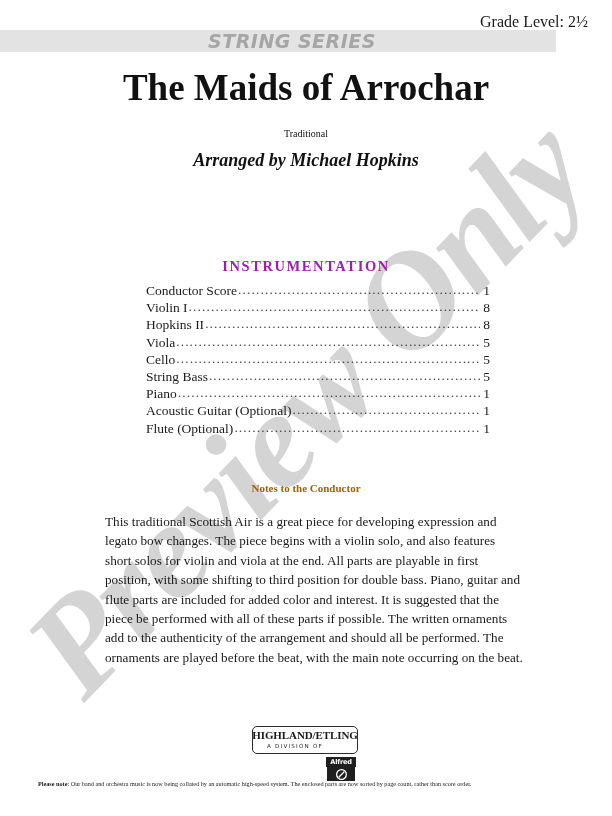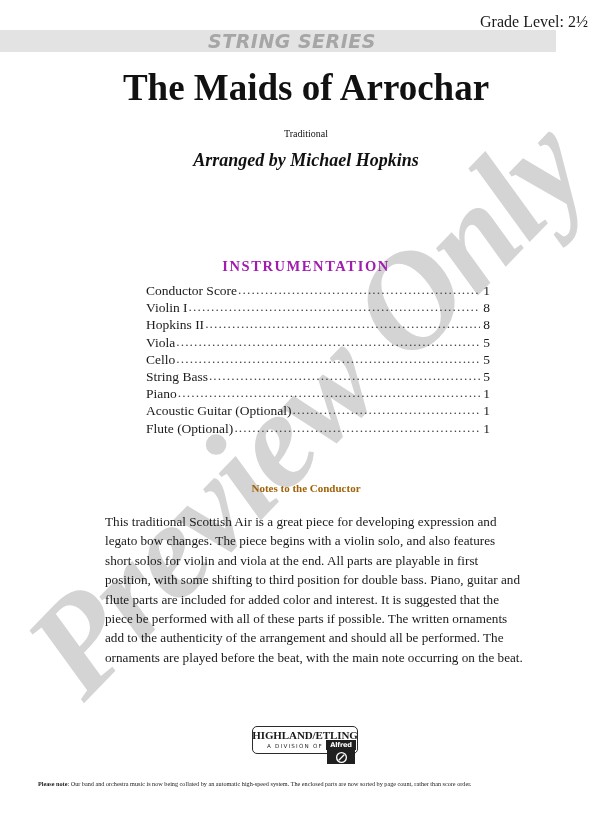--- a/index.html
+++ b/index.html
@@ -228,21 +228,21 @@
     width: 86px;
     text-align: center;
     font-family: "DejaVu Sans", sans-serif;
     font-size: 5.6px;
     letter-spacing: 1.2px;
     color: #2b2b2b;
   }
   #alfred-mark {
     position: absolute;
     left: 74px;
-    top: 14px;
+    top: 31px;
     width: 30px;
     height: 24px;
   }
   #alfred-name {
     position: absolute;
     left: 0;
     top: 0;
     width: 30px;
     height: 10px;
     background: #1f1f1f;

